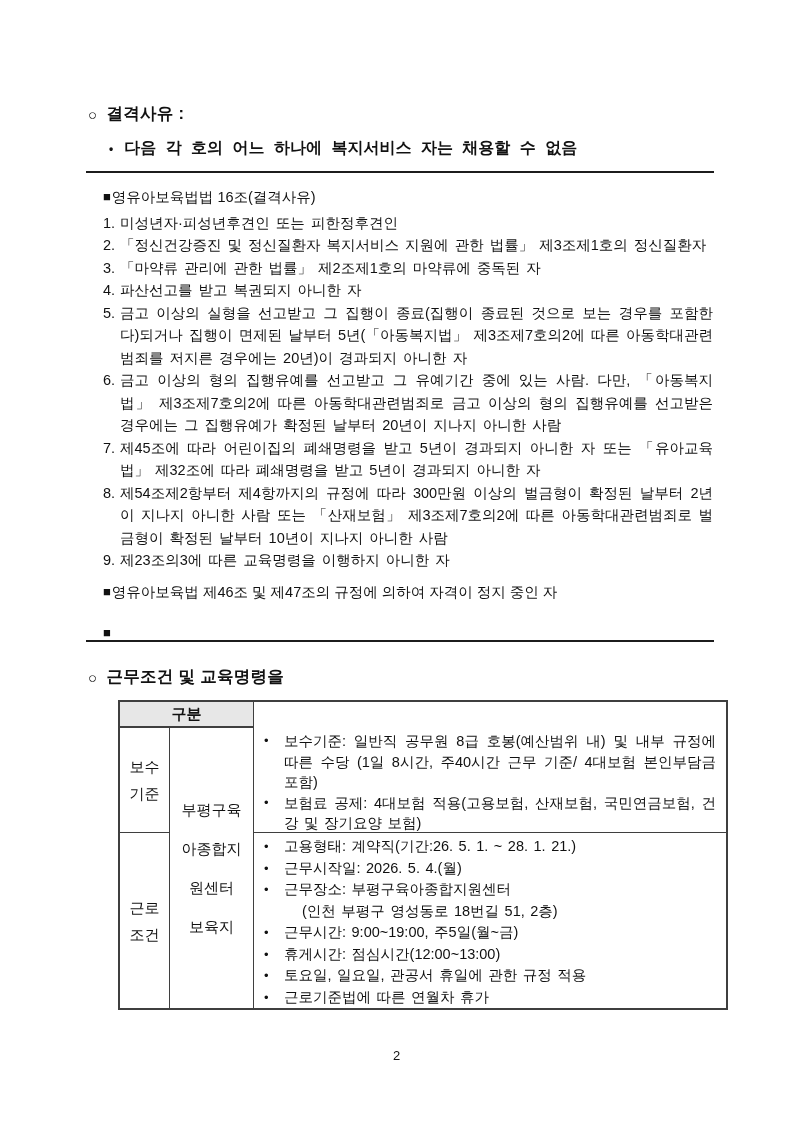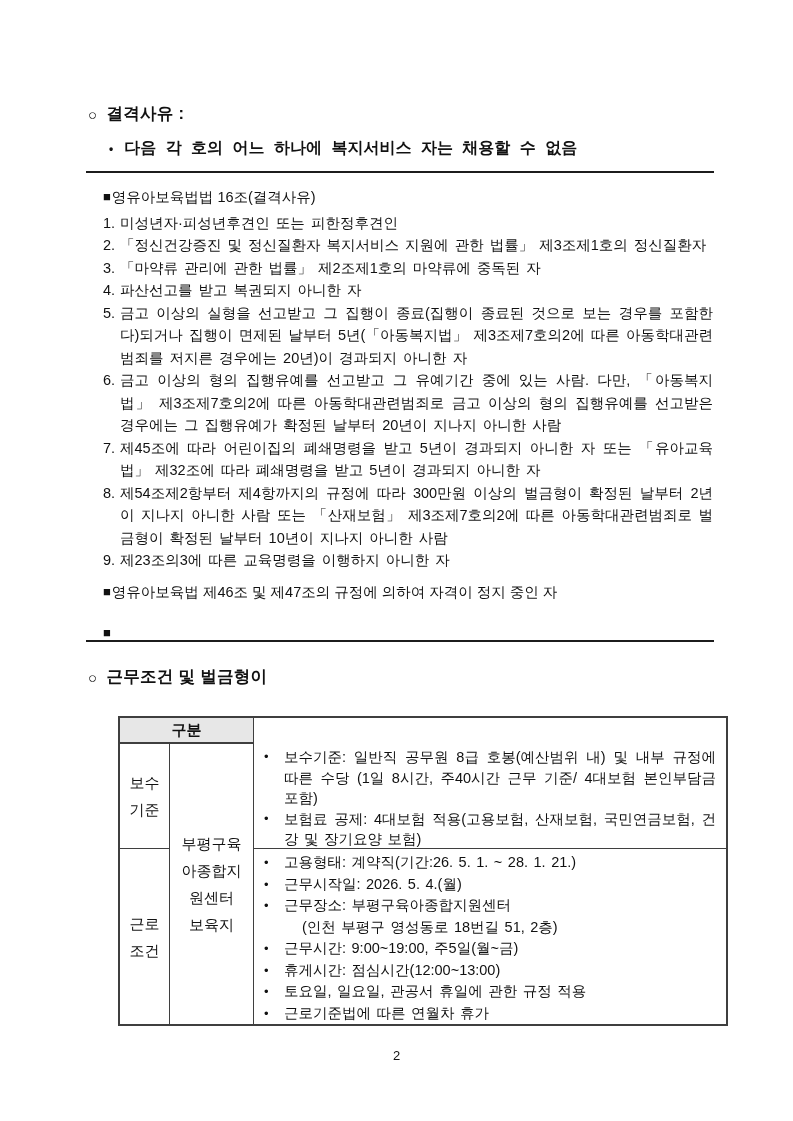--- a/index.html
+++ b/index.html
@@ -37,21 +37,21 @@
   .law-extra { display:flex; }
   .law-extra.first { margin-top:9px; }
   .law-extra.second { margin-top:19px; }
   
   .s2-heading {
     position:absolute; left:88px; top:666px;
     font-size:16.5px; font-weight:700; letter-spacing:0.3px;
     display:flex; align-items:center;
   }
   .wc-table {
-    position:absolute; left:118px; top:716px; width:610px;
+    position:absolute; left:118px; top:700px; width:610px;
     box-sizing:border-box;
     display:grid;
     grid-template-columns:50px 84px 1fr;
     grid-template-rows:26px 105px 175px;
     border:2px solid #3f3f3f;
     font-size:14.5px;
   }
   .th {
     background:#e7e7e7; display:flex; align-items:center; justify-content:center;
     font-weight:700; font-size:15px; border-bottom:2px solid #3f3f3f;
@@ -60,21 +60,21 @@
   .th-content  { grid-column:3;   grid-row:1; }
   .label-cell {
     display:flex; align-items:center; justify-content:center; text-align:center;
     font-size:15px; line-height:27px; border-right:1.5px solid #3f3f3f;
   }
   .label-pay   { grid-column:1; grid-row:2; border-bottom:1.5px solid #3f3f3f; }
   .label-labor { grid-column:1; grid-row:3; }
   .center-cell {
     grid-column:2; grid-row:2/4; border-right:1.5px solid #3f3f3f;
     display:flex; align-items:center; justify-content:center; text-align:center;
-    font-size:15px; line-height:27px; word-break:break-all; padding:0 10px;
+    font-size:15px; line-height:39px; word-break:break-all; padding:0 10px;
   }
   .content-pay   { grid-column:3; grid-row:2; border-bottom:1.5px solid #3f3f3f; overflow:hidden; }
   .content-labor { grid-column:3; grid-row:3; overflow:hidden; }
   ul.blist { list-style:none; margin:0; padding:3px 8px 0 6px; }
   .blist li { display:flex; line-height:20.5px; }
   .content-labor .blist li { line-height:21.5px; }
   .bdot { width:24px; flex:none; padding-left:4px; box-sizing:border-box; font-size:13px; }
   .btext { flex:1; text-align:justify; word-spacing:1.5px; padding-right:2px; }
   li.sub-line { padding-left:42px; }
   .page-num {
@@ -147,21 +147,21 @@
     </div>
     <div class="law-extra second">
       <span class="sq-glyph">■</span>
     </div>
   </div>
 
   <div class="hr hr2"></div>
 
   <div class="s2-heading">
     <span class="circle-glyph">○</span>
-    <span>근무조건 및 벌금형이</span>
+    <span>근무조건 및 교육명령을</span>
   </div>
 
   <div class="wc-table">
     <div class="th th-category">구분</div>
 
     <div class="label-cell label-pay">보수 기준</div>
 
     <div class="center-cell">부평구육아종합지원센터 보육지</div>
 
     <div class="content-pay">

